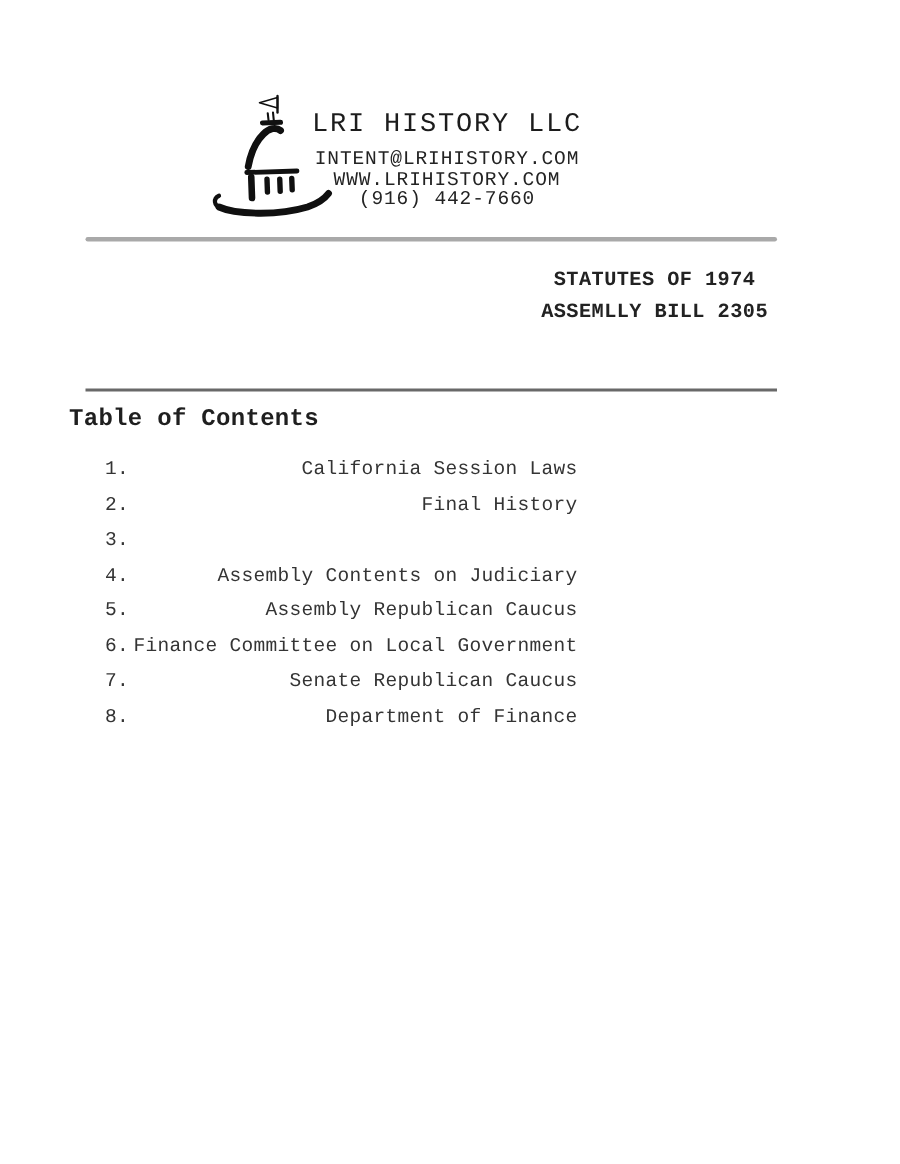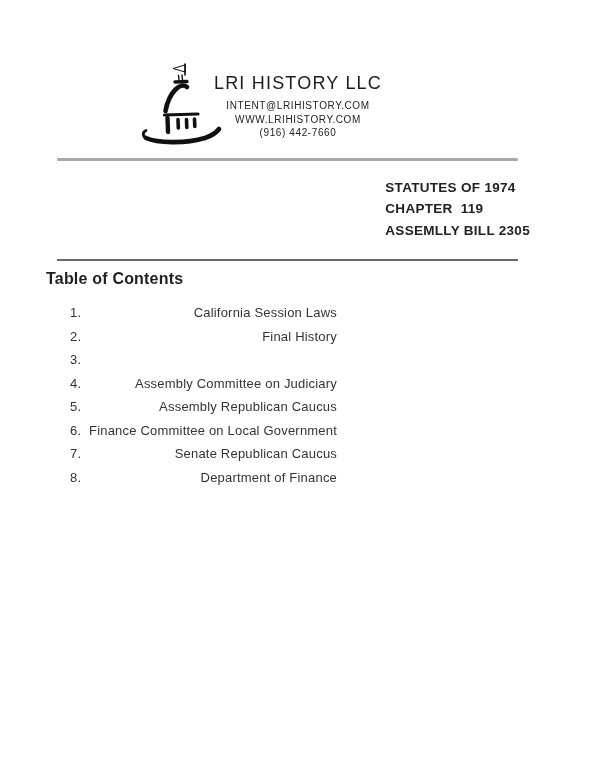--- a/index.html
+++ b/index.html
@@ -5,21 +5,21 @@
   html, body {
     margin: 0;
     padding: 0;
     background: #ffffff;
   }
   .page {
     position: relative;
     width: 600px;
     height: 776px;
     background: #ffffff;
-    font-family: Liberation Sans, sans-serif;
+    font-family: Liberation Mono, monospace;
     color: #2f2f2f;
     overflow: hidden;
   }
   
   .logo {
     position: absolute;
     left: 137px;
     top: 62px;
     width: 88px;
     height: 84px;
@@ -33,21 +33,21 @@
   }
   .company {
     font-size: 18px;
     letter-spacing: 1.2px;
     color: #1c1c1c;
     line-height: 22px;
     margin-bottom: 5px;
     white-space: pre;
   }
   .contact {
-    font-size: 10px;
+    font-size: 13px;
     letter-spacing: 0.6px;
     line-height: 13.5px;
     color: #232323;
     white-space: pre;
   }
   
   .rule {
     position: absolute;
     left: 57px;
     width: 461px;
@@ -62,23 +62,23 @@
     border-radius: 2px;
   }
   .rule-dark {
     top: 259px;
     height: 1.5px;
     background: #696969;
   }
   
   .ref-block {
     position: absolute;
-    right: 70px;
+    right: 88px;
     top: 177px;
-    text-align: left;
+    text-align: center;
   }
   .ref-line {
     font-size: 13.5px;
     font-weight: bold;
     line-height: 21.3px;
     color: #222222;
     letter-spacing: 0.3px;
     white-space: pre;
   }
   
@@ -145,21 +145,20 @@
     <div class="company">LRI HISTORY LLC</div>
     <div class="contact">INTENT@LRIHISTORY.COM</div>
     <div class="contact">WWW.LRIHISTORY.COM</div>
     <div class="contact">(916) 442-7660</div>
   </div>
 
   <div class="rule rule-light"></div>
 
   <div class="ref-block">
     <div class="ref-line">STATUTES OF 1974</div>
-    <div class="ref-line">CHAPTER  119</div>
     <div class="ref-line">ASSEMLLY BILL 2305</div>
   </div>
 
   <div class="rule rule-dark"></div>
 
   <h1 class="toc-title">Table of Contents</h1>
 
   <ol class="toc-list">
     <li class="toc-item">
       <span class="toc-num">1.</span>
@@ -167,21 +166,21 @@
     </li>
     <li class="toc-item">
       <span class="toc-num">2.</span>
       <span class="toc-label">Final History</span>
     </li>
     <li class="toc-item">
       <span class="toc-num">3.</span>
     </li>
     <li class="toc-item">
       <span class="toc-num">4.</span>
-      <span class="toc-label">Assembly Committee on Judiciary</span>
+      <span class="toc-label">Assembly Contents on Judiciary</span>
     </li>
     <li class="toc-item">
       <span class="toc-num">5.</span>
       <span class="toc-label">Assembly Republican Caucus</span>
     </li>
     <li class="toc-item">
       <span class="toc-num">6.</span>
       <span class="toc-label">Finance Committee on Local Government</span>
     </li>
     <li class="toc-item">

